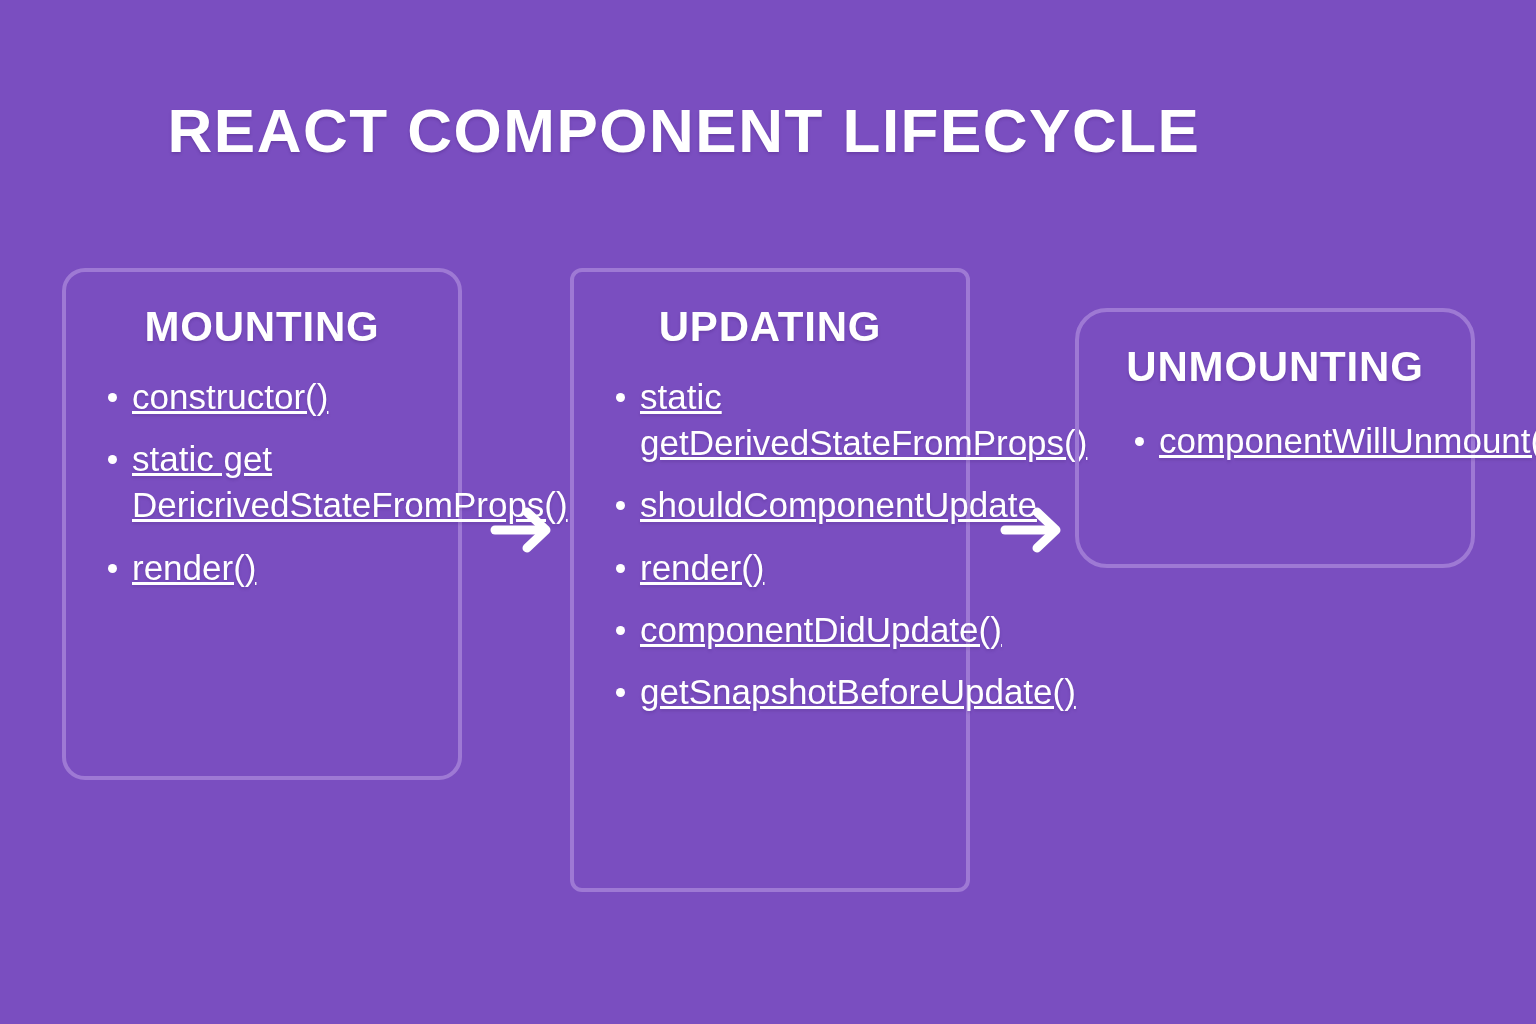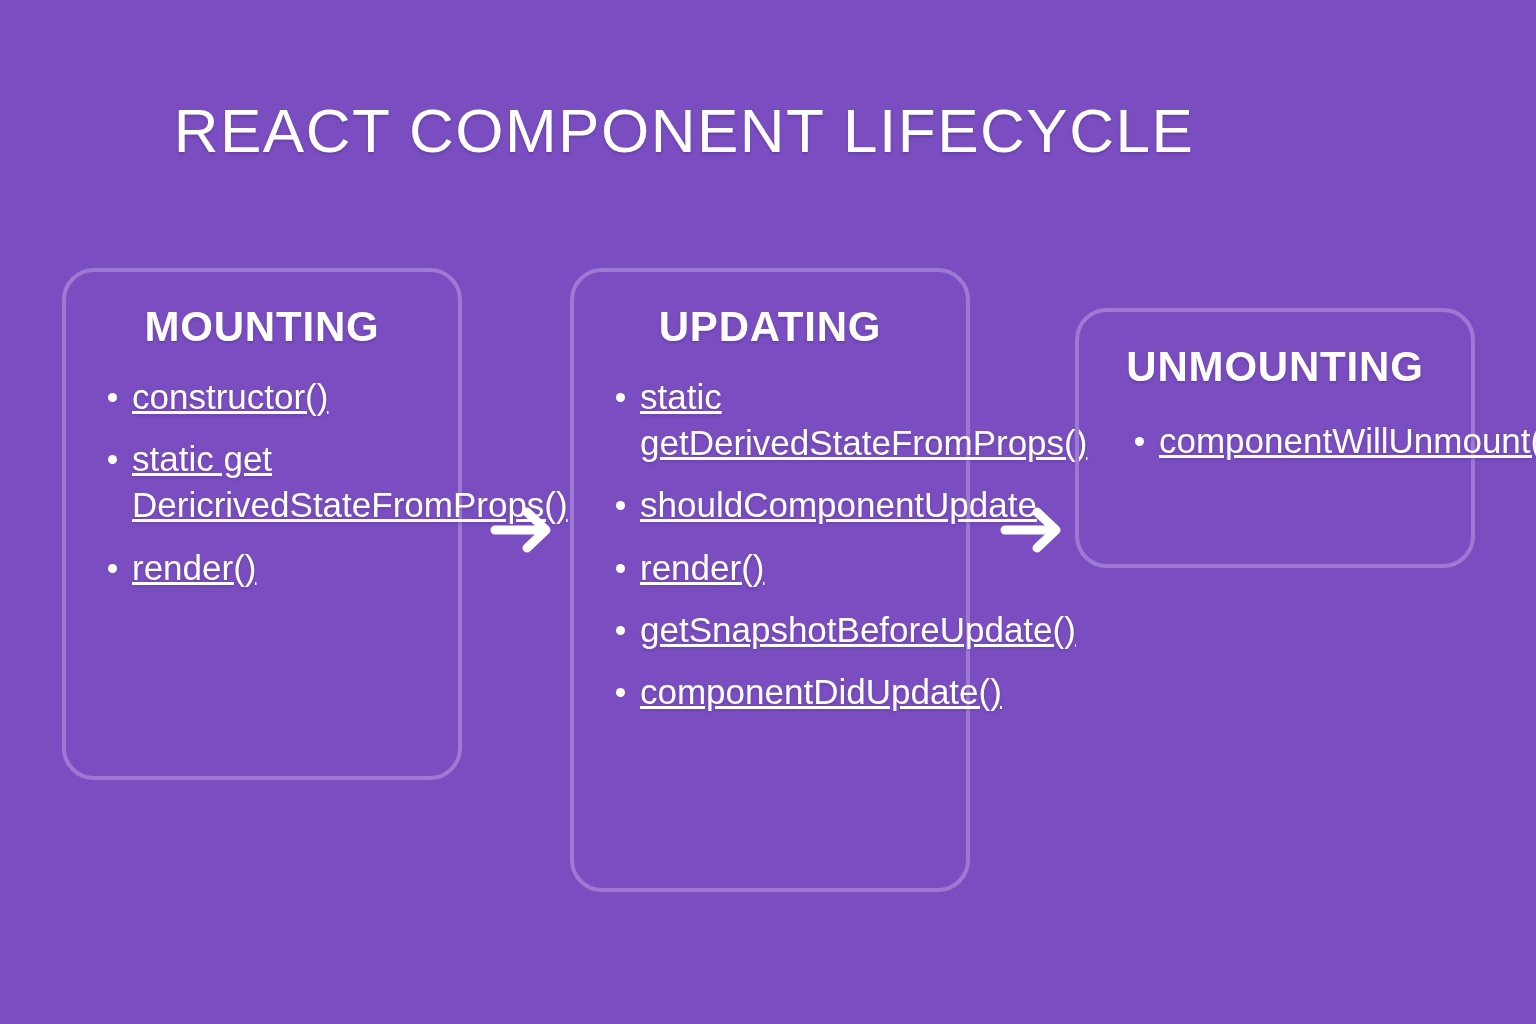--- a/index.html
+++ b/index.html
@@ -22,21 +22,21 @@
 
   
   .page-title {
     position: absolute;
     top: 100px;
     left: 0;
     width: 1368px;
     text-align: center;
     color: #ffffff;
     font-size: 62px;
-    font-weight: normal;
+    font-weight: bold;
     letter-spacing: 1.5px;
     line-height: 1;
     white-space: nowrap;
     text-shadow: 0 2px 3px rgba(60, 25, 105, 0.28);
   }
 
   
   .cards {
     position: absolute;
     top: 268px;
@@ -47,22 +47,22 @@
 
   .card {
     position: absolute;
     box-sizing: border-box;
     border: 4px solid #9e79d4;
     border-radius: 32px;
     background: transparent;
     padding: 26px 26px 30px 26px;
   }
 
-  .card-1 { left: 0px;    top: 0px; width: 400px; height: 512px; }
-  .card-2 { left: 508px;  top: 0px; width: 400px; height: 624px; }
+  .card-1 { left: 0px;    top: 0px; width: 400px; height: 512px; border-radius: 23px; }
+  .card-2 { left: 508px;  top: 0px; width: 400px; height: 624px; border-radius: 12px; }
   .card-3 { left: 1013px; top: 0px; width: 400px; height: 260px; margin-top: 40px; }
 
   .card-heading {
     color: #ffffff;
     font-size: 42px;
     font-weight: bold;
     text-align: center;
     letter-spacing: 0.8px;
     line-height: 1;
     margin: 8px 0 0 0;
@@ -134,22 +134,22 @@
         <li>render()</li>
       </ul>
     </div>
 
     <div class="card card-2">
       <div class="card-heading">UPDATING</div>
       <ul class="card-list">
         <li>static getDerivedStateFromProps()</li>
         <li>shouldComponentUpdate</li>
         <li>render()</li>
+        <li>componentDidUpdate()</li>
         <li>getSnapshotBeforeUpdate()</li>
-        <li>componentDidUpdate()</li>
       </ul>
     </div>
 
     <div class="card card-3">
       <div class="card-heading">UNMOUNTING</div>
       <ul class="card-list">
         <li>componentWillUnmount()</li>
       </ul>
     </div>
 

